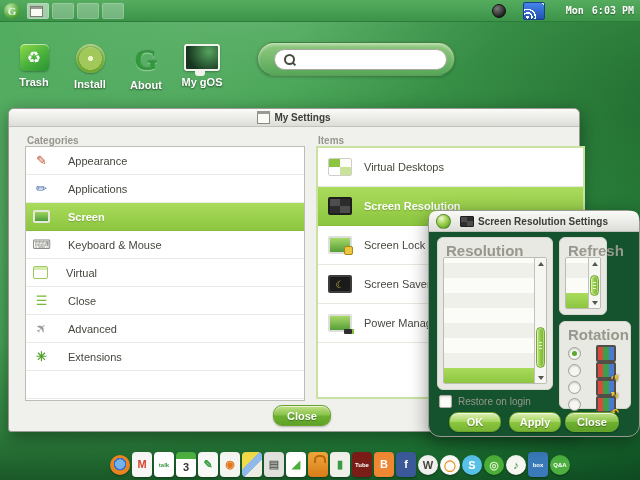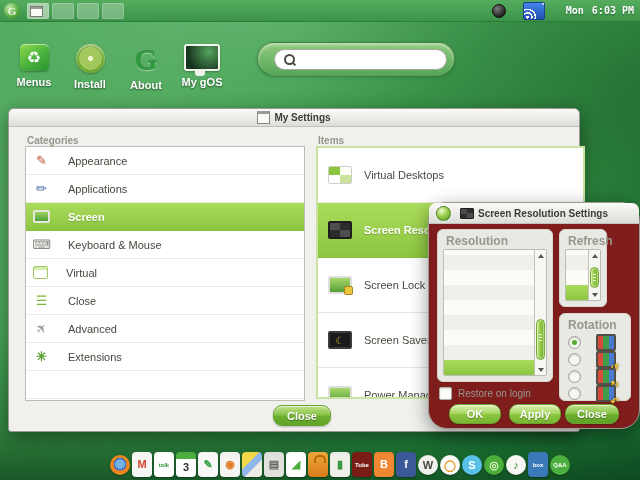--- a/index.html
+++ b/index.html
@@ -103,21 +103,21 @@
   .icon-screen{background:linear-gradient(#9ed45c,#4f9e3c);border:2px solid #e6e6de;border-radius:2px;
     width:13px;height:9px}
   .icon-keyboard::after{content:"⌨";color:#8a8a84}
   .icon-windows{background:#fff;border:1px solid #9cc85e;box-shadow:inset 0 3px 0 #d6ecae;width:13px;height:11px;border-radius:2px}
   .icon-menus::after{content:"☰";color:#7ab83a}
   .icon-language{width:14px;height:11px;background:linear-gradient(105deg,#3f9e4c 0 45%,#ecd84e 45%);
     border:1px solid #e8e8e0;border-radius:2px}
   .icon-advanced::after{content:"✈";color:#9a9a94;transform:rotate(-45deg);display:block}
   .icon-extensions::after{content:"✳";color:#55a230;font-weight:bold}
 
-  .itm-row{height:38px;display:flex;align-items:center;gap:12px;padding:8px 10px;
+  .itm-row{height:38px;display:flex;align-items:center;gap:12px;padding:0 10px;
     border-bottom:1px solid #e7e7df;font-size:11px;color:#47473f}
   .itm-row.selected{background:linear-gradient(#aadb5c,#8cc63f);color:#fff;font-weight:bold;
     text-shadow:0 1px 1px rgba(0,0,0,.2);border-bottom-color:#86bb3c}
   .itm-icon{width:24px;height:18px;flex:none;display:flex;align-items:center;justify-content:center;
     box-sizing:border-box;position:relative}
   .icon-virtual-desktops{background:conic-gradient(#fdfdf8 0 25%,#c9e49a 25% 50%,#fff 50% 75%,#8cc63f 75%);
     border:1px solid #cfcfc7;border-radius:2px}
   .icon-screen-resolution{background:conic-gradient(#2c2c2c 0 25%,#4e4e4e 25% 50%,#2c2c2c 50% 75%,#4e4e4e 75%);
     border:2px solid #1d1d1d;border-radius:2px}
   .icon-screen-lock{background:linear-gradient(#a8d86a,#569e38);border:2px solid #dededa;border-radius:2px}
@@ -148,27 +148,27 @@
   
   .btn{border-radius:9px;color:#fff;font-size:11px;font-weight:bold;text-align:center;
     text-shadow:0 1px 1px rgba(0,0,0,.35);border:1px solid #69a32c;cursor:default;
     background:linear-gradient(#dff0b6 0%,#a5d65f 48%,#8cc63f 52%,#79b534 100%);
     box-shadow:inset 0 1px 0 rgba(255,255,255,.65),0 1px 2px rgba(0,0,0,.25);
     display:flex;align-items:center;justify-content:center}
   .btn.darker{background:linear-gradient(#c3e18b 0%,#87c248 48%,#6db02f 52%,#5fa328 100%)}
   .settings-close{position:absolute;left:264px;top:296px;width:56px;height:19px}
 
   
-  .dialog{left:428px;top:202px;width:210px;height:225px;border-radius:19px;z-index:20;background:#7f1d1d}
+  .dialog{left:428px;top:210px;width:210px;height:225px;border-radius:12px;z-index:20;background:#14532d}
   .dialog .titlebar{border-radius:7px 7px 0 0;height:20px}
   .orb{position:absolute;left:7px;top:3px;width:13px;height:13px;border-radius:50%;
     background:radial-gradient(circle at 35% 28%,#eef8cf,#9ed04e 45%,#569e26 90%);
     border:1px solid rgba(20,60,10,.4)}
   .group{position:absolute;background:#e9e9e4;border:1px solid #d6d6ce;border-radius:6px;box-sizing:border-box}
-  .grp-header{font-size:12px;font-weight:bold;color:#97978d;padding:4px 0 0 8px}
+  .grp-header{font-size:15px;font-weight:bold;color:#97978d;padding:4px 0 0 8px}
   .res-group{left:8px;top:26px;width:116px;height:153px}
   .ref-group{left:130px;top:26px;width:48px;height:78px}
   .rot-group{left:130px;top:110px;width:72px;height:88px}
   .viewport{position:absolute;left:5px;right:5px;top:19px;bottom:5px;overflow:hidden;
     background:#fbfbf8;border:1px solid #bcbcb4;border-radius:2px}
   .vrows{position:absolute;left:0;right:12px;bottom:0}
   .v-row{height:15px;line-height:15px;padding-left:8px;font-size:10px;color:#55554e;white-space:nowrap}
   .v-row:nth-child(even){background:#f0f0ea}
   .v-row.selected{background:linear-gradient(#aadb5c,#8cc63f);color:#fff;font-weight:bold}
   .list-sbar{position:absolute;right:0;top:0;bottom:0;width:12px;background:#f6f6f2;
@@ -232,21 +232,21 @@
     </span>
   </div>
 </div>
 
 <div class="desk-icons">
 
     <div class="desk-icon">
       <span class="dico icon-trash">
         <span class="dglyph"></span>
       </span>
-      <span class="dlabel">Menus</span>
+      <span class="dlabel">Trash</span>
     </div>
 
     <div class="desk-icon">
       <span class="dico icon-install">
         <span class="dglyph"></span>
       </span>
       <span class="dlabel">Install</span>
     </div>
 
     <div class="desk-icon">

